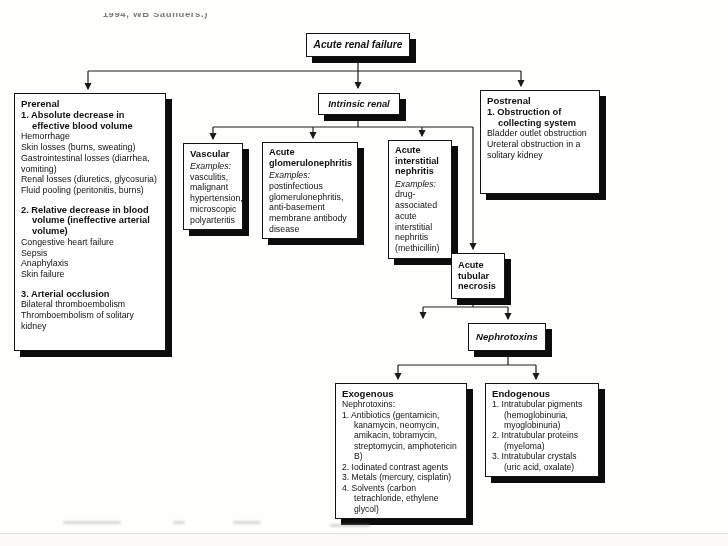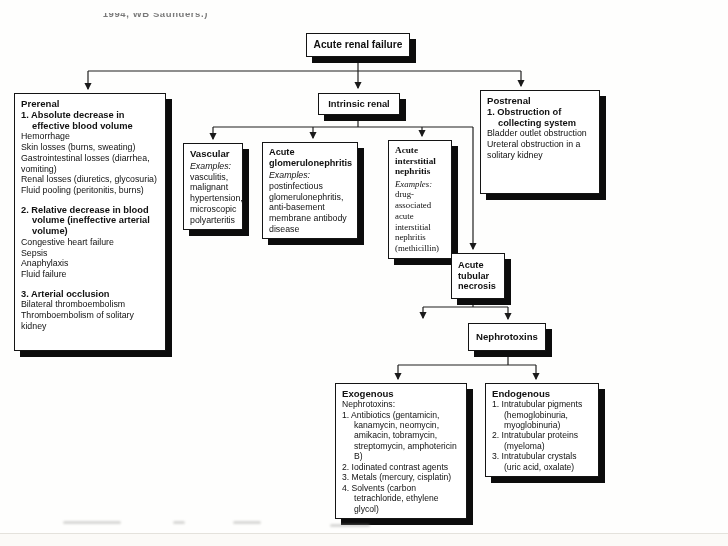--- a/index.html
+++ b/index.html
@@ -11,21 +11,21 @@
     position:absolute;
     background:#fff;
     border:1.5px solid #141414;
     box-shadow:6px 6px 0 #0c0c0c;
     padding:4px 6px;
     font-size:8.8px;
     line-height:1.22;
     box-sizing:border-box;
   }
   .node .t{font-weight:bold;font-size:9.6px;line-height:1.15;}
-  .node .t.center{text-align:center;}
+  .node .t.center{text-align:center;font-style:italic;}
   .node.label-box{display:flex;align-items:center;justify-content:center;padding:2px 4px;}
   .hang{font-weight:bold;font-size:9.3px;padding-left:11px;text-indent:-11px;line-height:1.15;margin-top:1px;}
   .sect{margin-top:9px;}
   .item{margin:0;}
   .num-item{padding-left:12px;text-indent:-12px;}
   .ex-label{font-style:italic;}
   .gap-top{margin-top:2px;}
 
   
   #wires{position:absolute;left:0;top:0;width:728px;height:546px;pointer-events:none;}
@@ -84,21 +84,21 @@
     <div class="hang">1. Absolute decrease in effective blood volume</div>
     <div class="item">Hemorrhage</div>
     <div class="item">Skin losses (burns, sweating)</div>
     <div class="item">Gastrointestinal losses (diarrhea, vomiting)</div>
     <div class="item">Renal losses (diuretics, glycosuria)</div>
     <div class="item">Fluid pooling (peritonitis, burns)</div>
     <div class="hang sect">2. Relative decrease in blood volume (ineffective arterial volume)</div>
     <div class="item">Congestive heart failure</div>
     <div class="item">Sepsis</div>
     <div class="item">Anaphylaxis</div>
-    <div class="item">Fluid failure</div>
+    <div class="item">Skin failure</div>
     <div class="hang sect">3. Arterial occlusion</div>
     <div class="item">Bilateral thromboembolism</div>
     <div class="item">Thromboembolism of solitary kidney</div>
   </div>
 
   <div class="node label-box" style="left:318px;top:93px;width:82px;min-height:22px;">
     <div class="t center" style="font-size:9.4px;">Intrinsic renal</div>
   </div>
 
   <div class="node" style="left:480px;top:90px;width:120px;min-height:104px;">
@@ -113,21 +113,21 @@
     <div class="ex-label gap-top">Examples:</div>
     <div class="item">vasculitis, malignant hypertension, microscopic polyarteritis</div>
   </div>
 
   <div class="node" style="left:262px;top:142px;width:96px;min-height:92px;">
     <div class="t" style="font-size:9.2px;">Acute glomerulonephritis</div>
     <div class="ex-label gap-top">Examples:</div>
     <div class="item">postinfectious glomerulonephritis, anti-basement membrane antibody disease</div>
   </div>
 
-  <div class="node" style="left:388px;top:140px;width:64px;min-height:96px;font-family:Liberation Serif, serif;">
+  <div class="node" style="left:388px;top:140px;width:64px;min-height:96px;">
     <div class="t" style="font-size:9.2px;">Acute interstitial nephritis</div>
     <div class="ex-label gap-top">Examples:</div>
     <div class="item">drug-associated acute interstitial nephritis (methicillin)</div>
   </div>
 
   <div class="node" style="left:451px;top:253px;width:54px;min-height:46px;padding-top:6px;">
     <div class="t" style="font-size:9.2px;">Acute tubular necrosis</div>
   </div>
 
 

